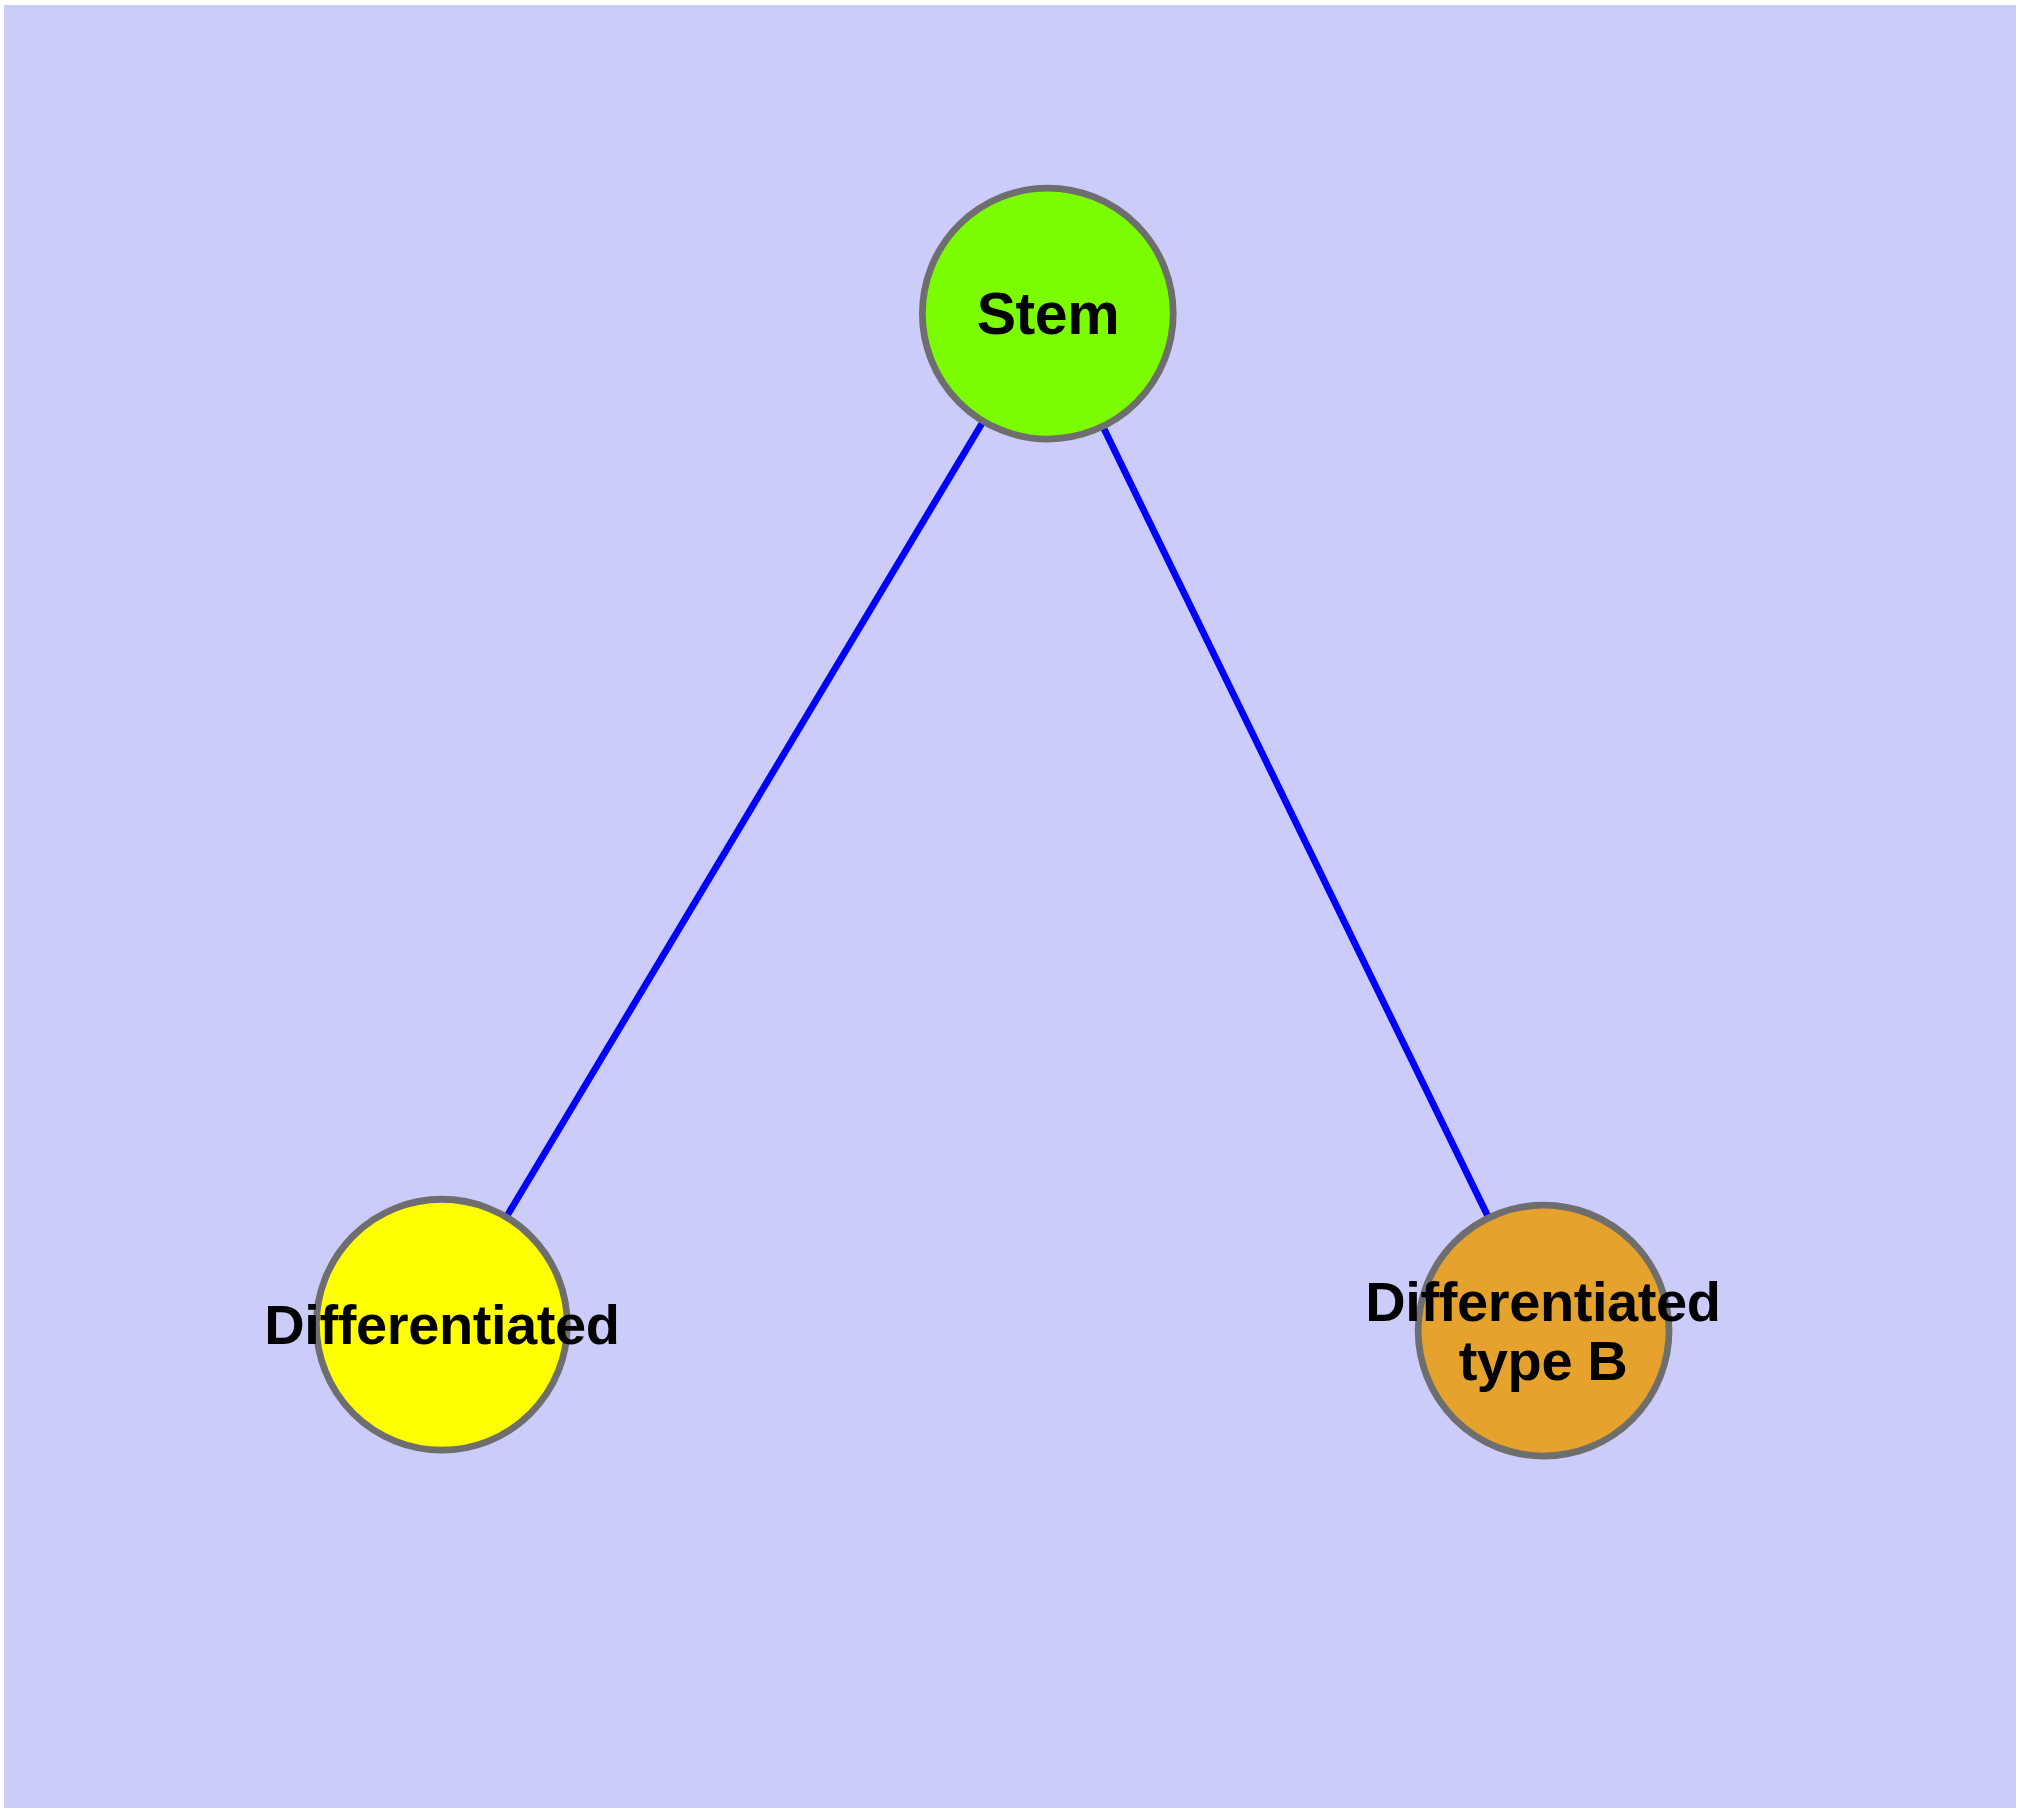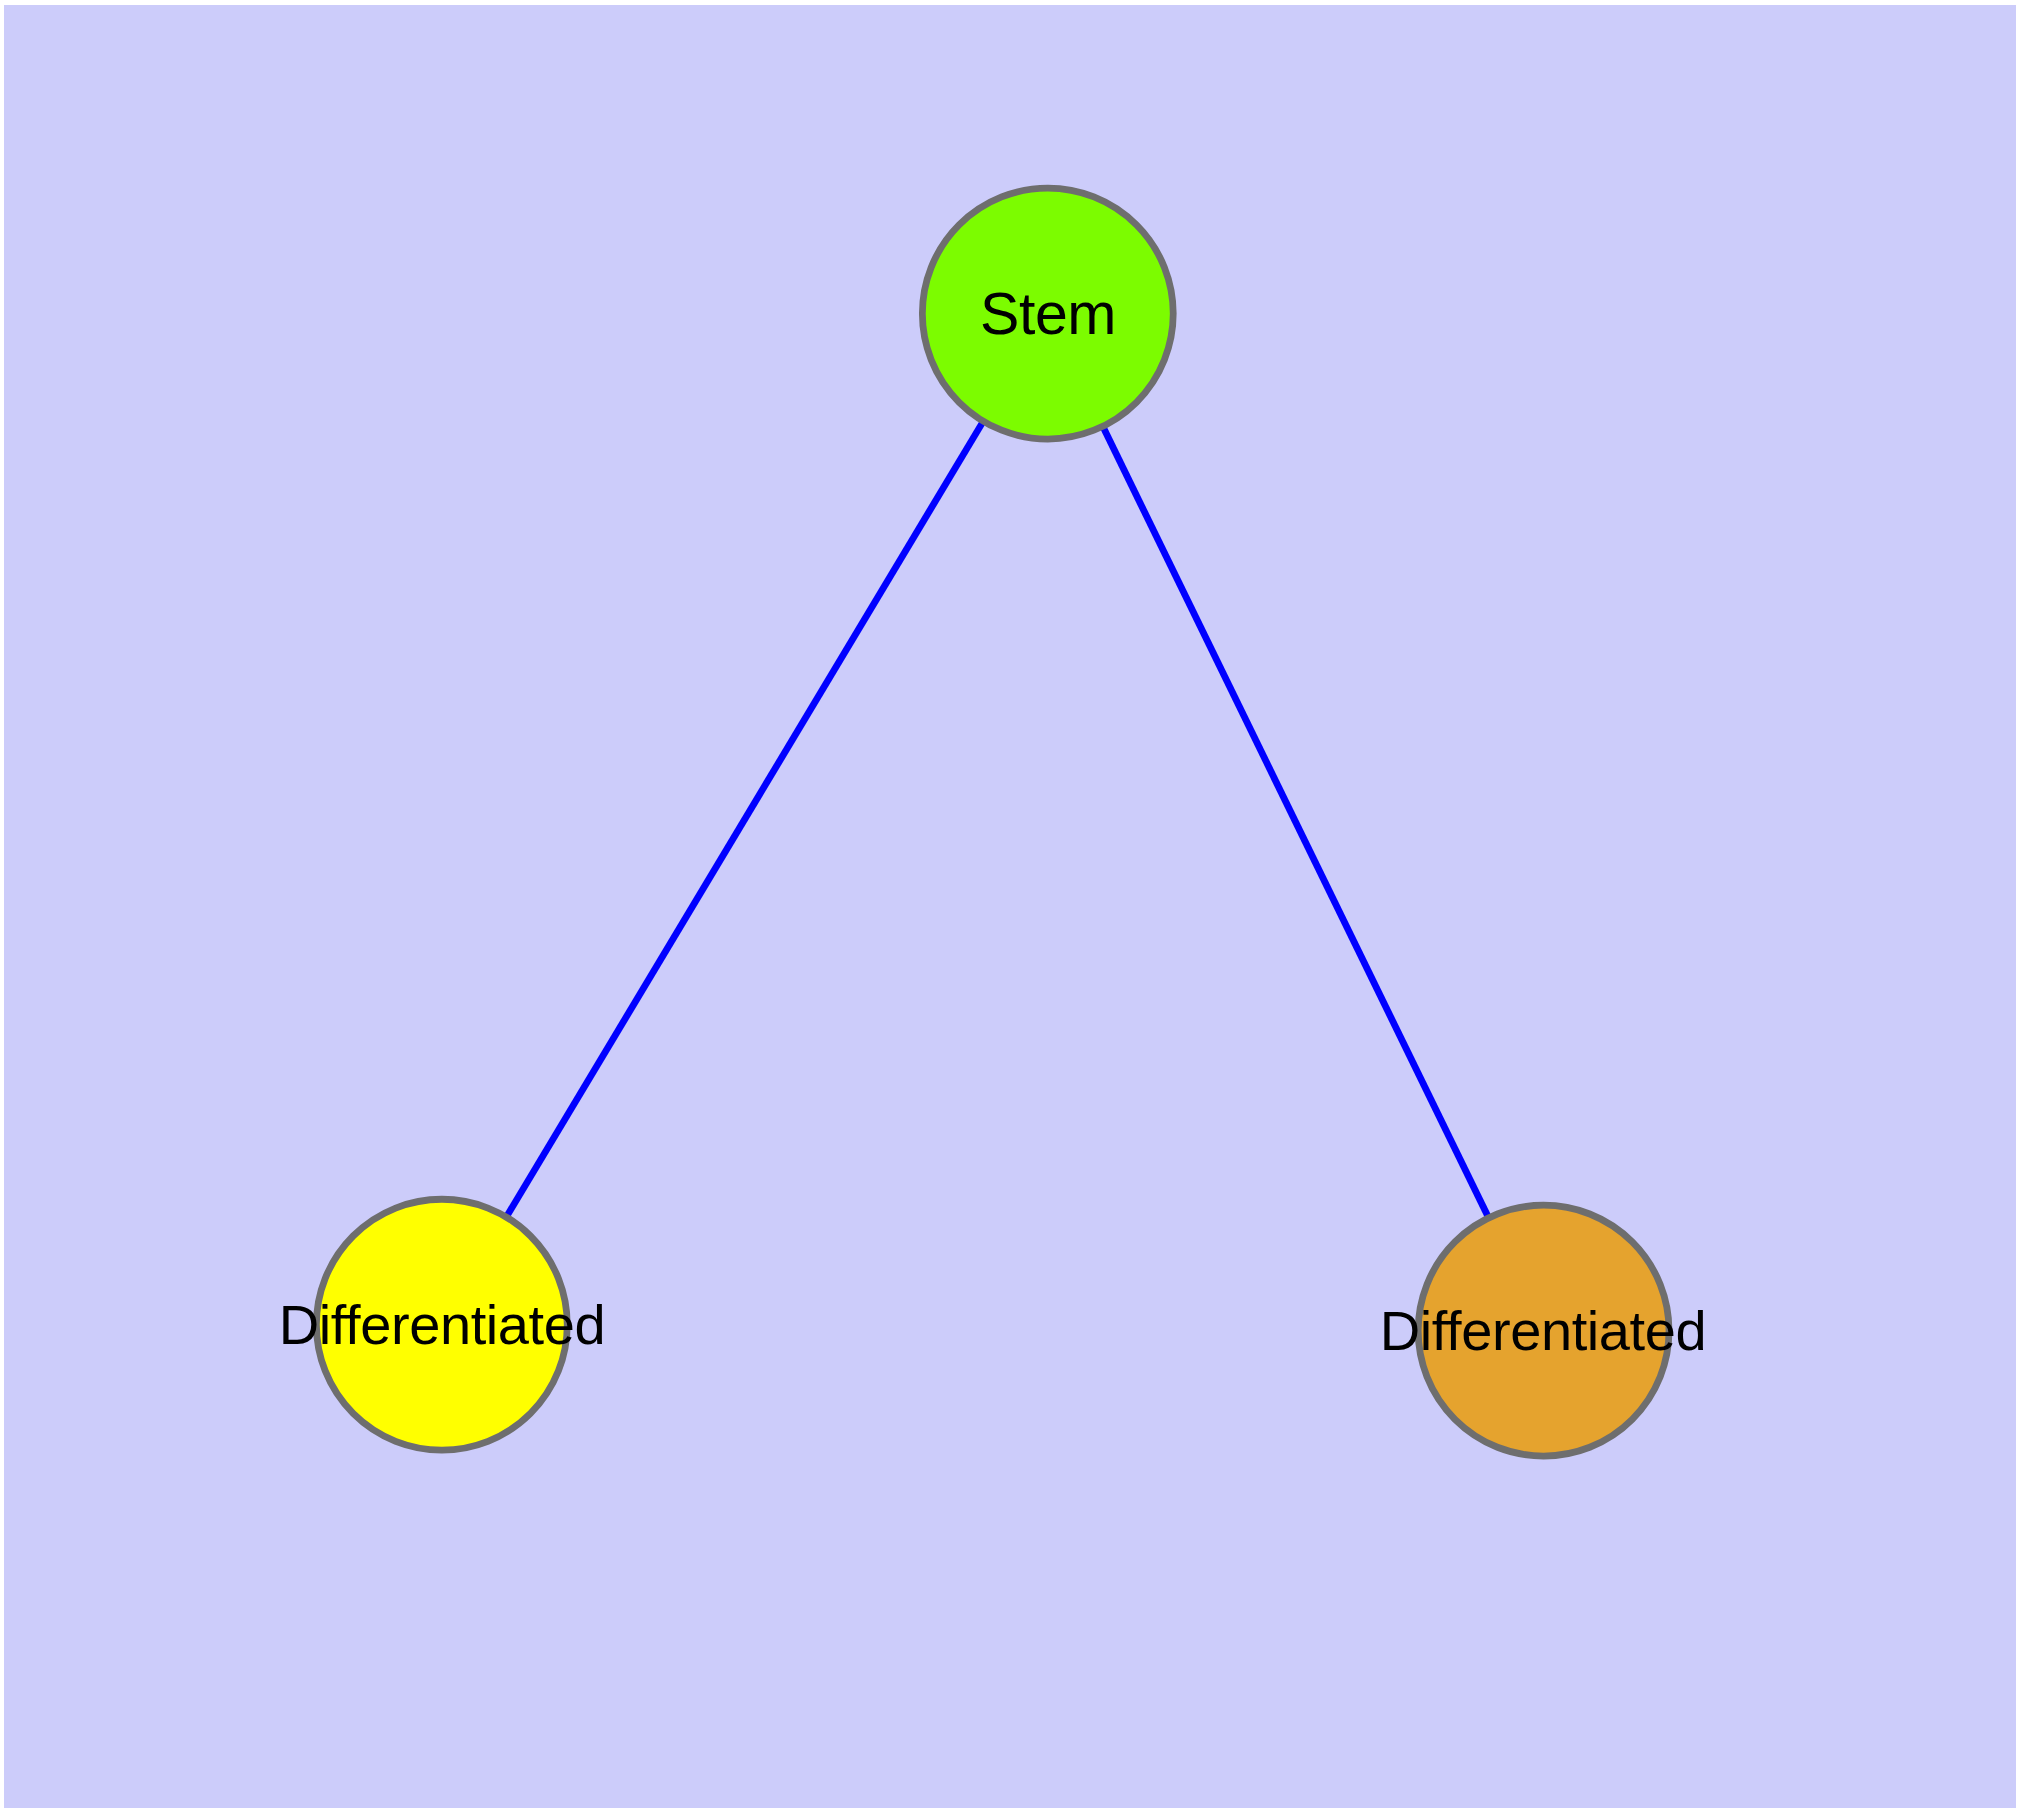--- a/index.html
+++ b/index.html
@@ -29,21 +29,21 @@
     left: 0;
     top: 0;
     width: 2021px;
     height: 1812px;
     overflow: visible;
   }
   .node-label {
     position: absolute;
     text-align: center;
     color: #000000;
-    font-weight: normal;
+    font-weight: bold;
     line-height: 1.06;
     white-space: pre;
     pointer-events: none;
     transform: translate(-50%, -50%);
     letter-spacing: -0.4px;
   }
   .node-label.small { font-size: 59px; }
   .node-label.big   { font-size: 56px; }
 </style>
 </head>
@@ -60,16 +60,16 @@
     <g id="node-layer">
         <circle cx="1236" cy="370" r="148" fill="#7cfc00" stroke="#6e6e6e" stroke-width="8"></circle>
         <circle cx="521" cy="1563" r="148" fill="#ffff00" stroke="#6e6e6e" stroke-width="8"></circle>
         <circle cx="1821" cy="1570" r="148" fill="#e5a32e" stroke="#6e6e6e" stroke-width="8"></circle>
       </g>
   </svg>
 
   <div id="label-layer">
       <div class="node-label small" style="left: 1048px; top: 314px; color: rgb(0, 0, 0);"><div>Stem</div></div>
       <div class="node-label big" style="left: 442px; top: 1325px; color: rgb(0, 0, 0);"><div>Differentiated</div></div>
-      <div class="node-label big" style="left: 1543px; top: 1331px; color: rgb(0, 0, 0);"><div>Differentiated</div></div>
+      <div class="node-label big" style="left: 1543px; top: 1331px; color: rgb(0, 0, 0);"><div>Differentiated</div><div>type B</div></div>
     </div>
 </div>
 
 
 </body></html>

